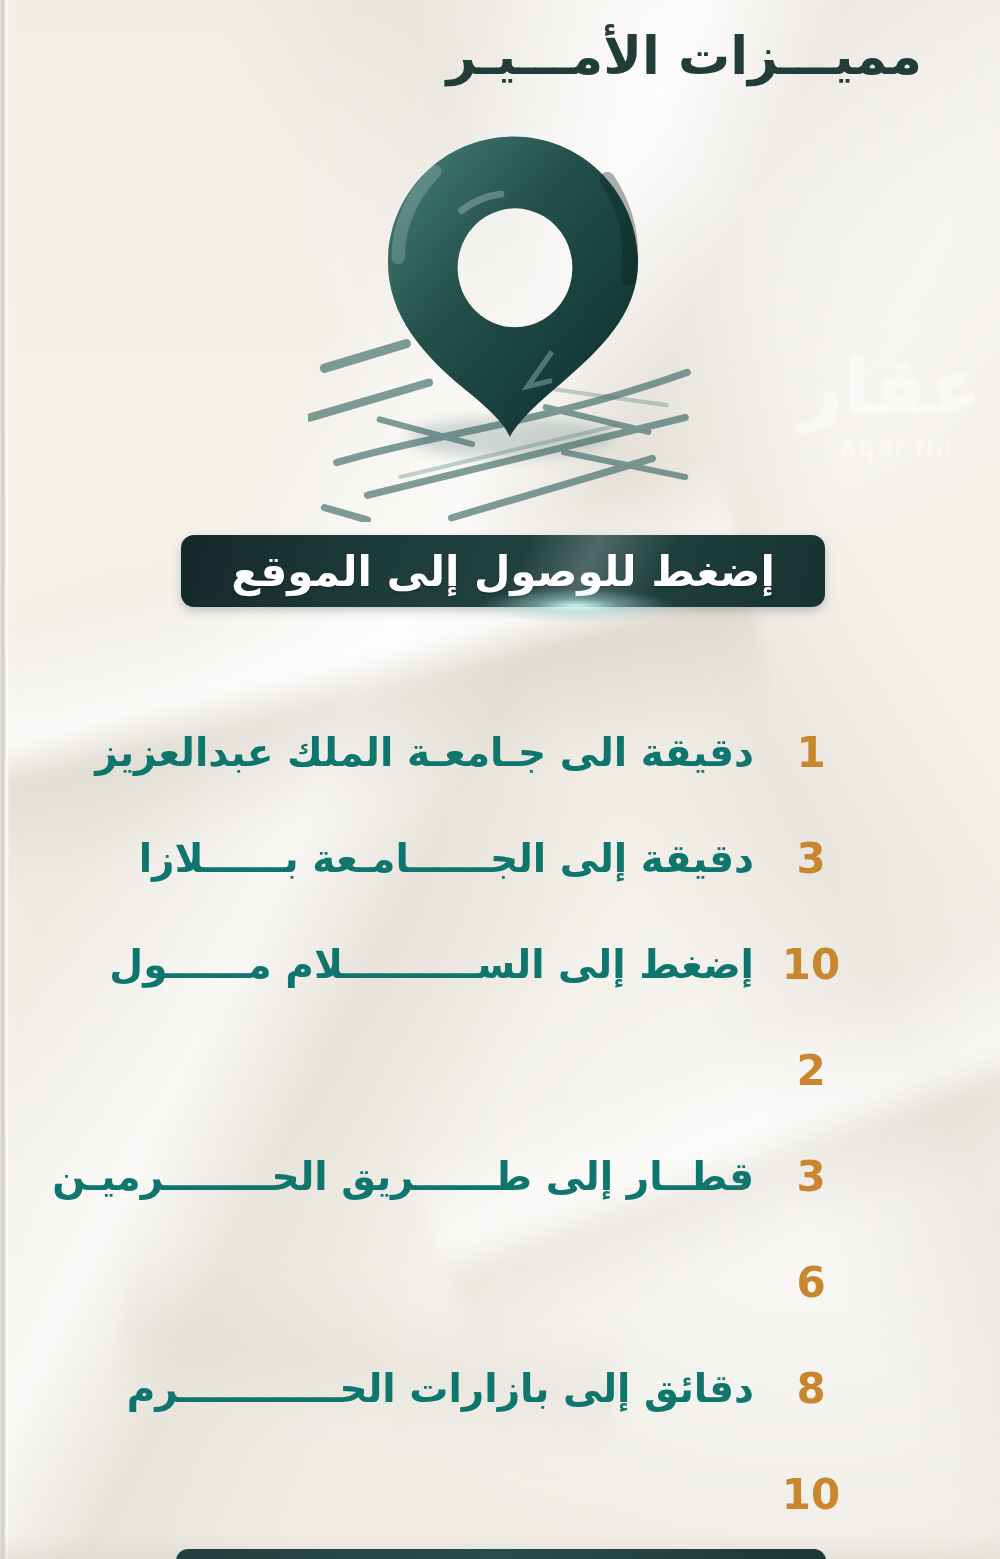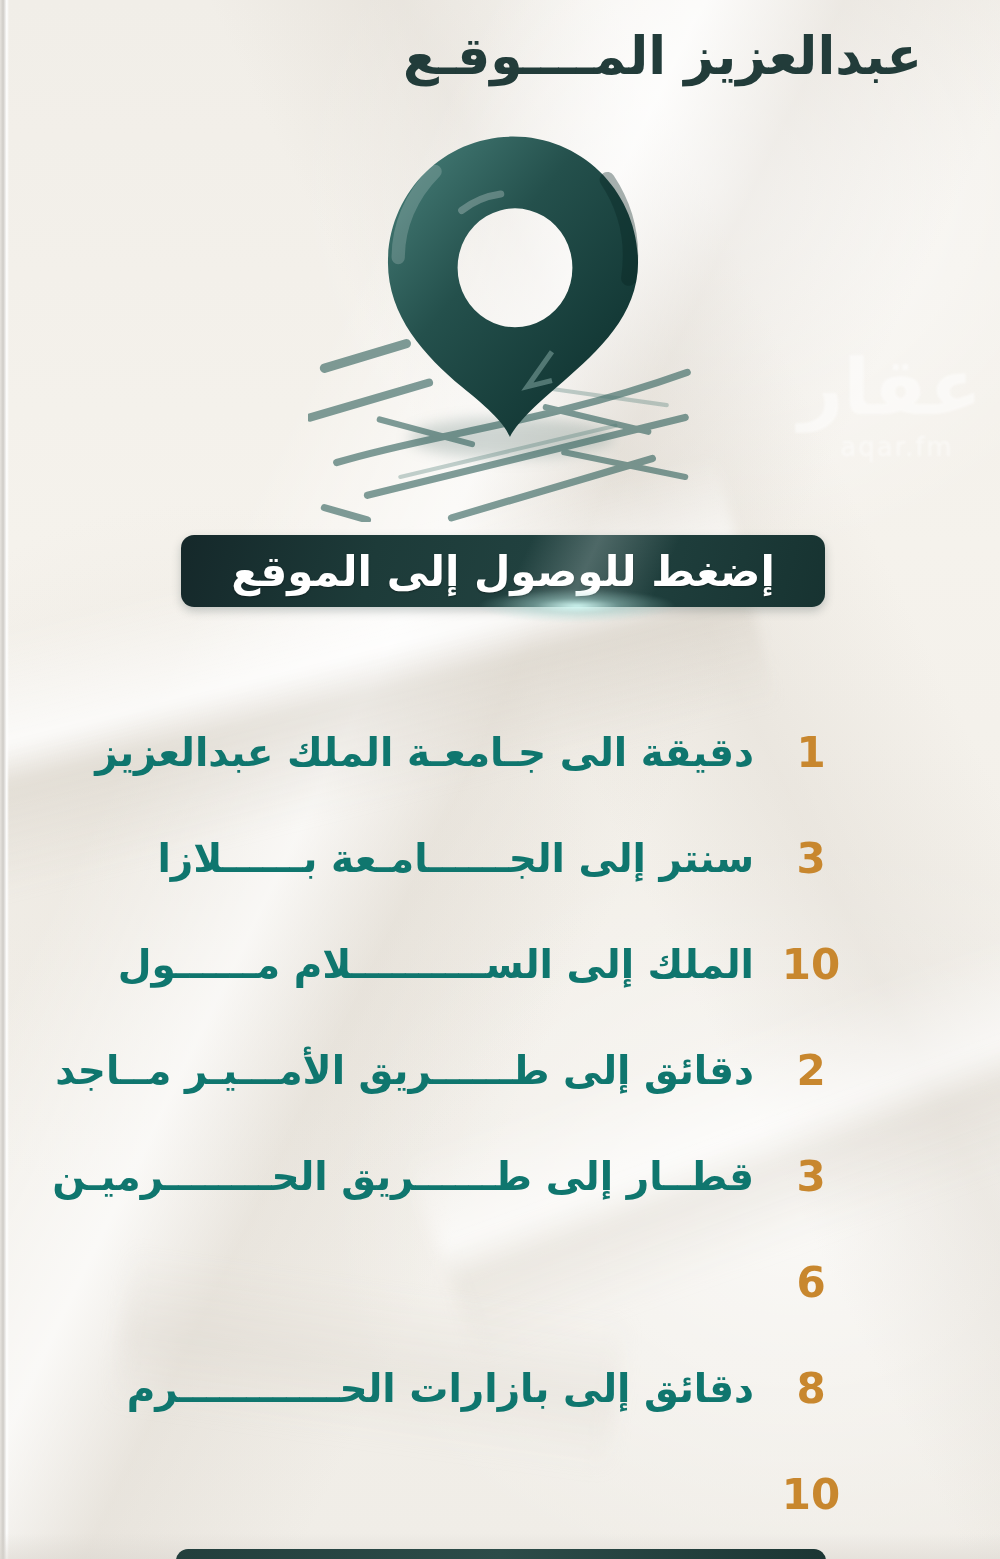--- a/index.html
+++ b/index.html
@@ -93,21 +93,21 @@
 <body>
 
 <div class="bg-base"></div>
 <div class="bg-sheen"></div>
 <div class="crease1"></div>
 <div class="crease2"></div>
 <div class="crease3"></div>
 <div class="page-edge"></div>
 <div class="bottom-vignette"></div>
 
-<div class="page-title">عبدالعزيز المــــوقـع</div>
+<div class="page-title">مميـــزات الأمـــيـر</div>
 
 <div class="pin-wrap">
   <svg viewBox="0 0 400 400" width="410" height="410" aria-hidden="true">
     <defs>
       <linearGradient id="pinBody" x1="0" y1="0" x2="1" y2="1">
         <stop offset="0%" stop-color="#4a837d"></stop>
         <stop offset="40%" stop-color="#24504c"></stop>
         <stop offset="75%" stop-color="#153b38"></stop>
         <stop offset="100%" stop-color="#0c2b29"></stop>
       </linearGradient>
@@ -160,29 +160,28 @@
   <span class="cta-flare"></span>
 </button>
 
 <div class="features">
   <div class="feature-row">
     <span class="feature-num">1</span>
     <span class="feature-label">دقيقة الى جـامعـة الملك عبدالعزيز</span>
   </div>
   <div class="feature-row">
     <span class="feature-num">3</span>
-    <span class="feature-label">سنتر إلى الجــــــامـعة بــــــلازا</span>
+    <span class="feature-label">دقيقة إلى الجــــــامـعة بــــــلازا</span>
   </div>
   <div class="feature-row">
     <span class="feature-num">10</span>
-    <span class="feature-label">الملك إلى الســــــــــلام مــــــول</span>
+    <span class="feature-label">إضغط إلى الســــــــــلام مــــــول</span>
   </div>
   <div class="feature-row">
     <span class="feature-num">2</span>
-    <span class="feature-label">دقائق إلى طــــــريق الأمـــيـر مــاجد</span>
   </div>
   <div class="feature-row">
     <span class="feature-num">3</span>
     <span class="feature-label">قطــار إلى طــــــريق الحــــــــرميـن</span>
   </div>
   <div class="feature-row">
     <span class="feature-num">6</span>
   </div>
   <div class="feature-row">
     <span class="feature-num">8</span>

